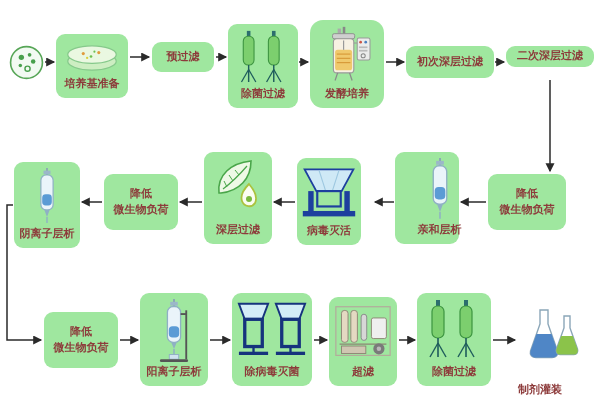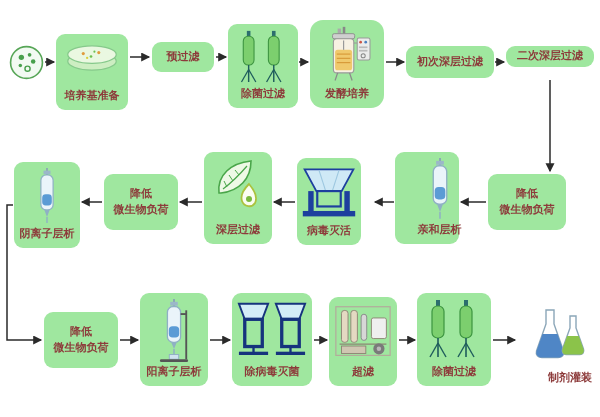--- a/index.html
+++ b/index.html
@@ -6,21 +6,21 @@
   html,body { background:#ffffff; }
   body { font-family: "Liberation Sans", "DejaVu Sans", sans-serif; }
   .canvas { position:relative; width:600px; height:417px; background:#ffffff; overflow:hidden; }
   #arrow-layer { position:absolute; left:0; top:0; width:600px; height:417px; pointer-events:none; }
   .node { position:absolute; background:#9fe79f; border-radius:9px;
           display:flex; flex-direction:column; align-items:center;
           justify-content:space-between; padding:6px 3px 7px; }
   .node.txt { justify-content:center; gap:1px; }
   .lbl { color:#8d3b3b; font-weight:700; font-size:11px; line-height:1.4;
          text-align:center; white-space:nowrap; }
-  .free { position:absolute; display:flex; flex-direction:column; align-items:flex-end; gap:4px; }
+  .free { position:absolute; display:flex; flex-direction:column; align-items:flex-start; gap:16px; }
   svg.icon { display:block; }
 </style>
 </head>
 <body>
 
 <div class="canvas">
 
   <svg id="arrow-layer" viewBox="0 0 600 417">
     <defs>
       <marker id="ah" markerWidth="8" markerHeight="8" refX="5.2" refY="3" orient="auto">
@@ -51,21 +51,21 @@
     <svg class="icon" width="37" height="37" viewBox="0 0 36 36">
       <circle cx="18" cy="18" r="15.5" fill="#f2faf2" stroke="#57a657" stroke-width="1.6"></circle>
       <circle cx="13" cy="13" r="2.6" fill="#49a04d"></circle>
       <circle cx="21" cy="10.5" r="1.8" fill="#49a04d"></circle>
       <circle cx="24.5" cy="17" r="2.2" fill="#49a04d"></circle>
       <circle cx="12" cy="21" r="1.7" fill="#49a04d"></circle>
       <circle cx="19" cy="24" r="2.5" fill="none" stroke="#49a04d" stroke-width="1.4"></circle>
     </svg>
   </div>
 
-  <div class="node" style="left:56px;top:34px;width:72px;height:76px;">
+  <div class="node" style="left:56px;top:34px;width:72px;height:64px;">
     <svg class="icon" width="58" height="33" viewBox="0 0 58 34">
       <ellipse cx="29" cy="22" rx="25" ry="9" fill="#cdeec2" stroke="#86c98b" stroke-width="1.3"></ellipse>
       <ellipse cx="29" cy="15" rx="25" ry="9" fill="#eaf8e1" stroke="#86c98b" stroke-width="1.3"></ellipse>
       <circle cx="20" cy="14" r="1.6" fill="#e09b3d"></circle>
       <circle cx="28" cy="17" r="1.4" fill="#6cbf4f"></circle>
       <circle cx="36" cy="13" r="1.6" fill="#e09b3d"></circle>
       <circle cx="31.5" cy="12" r="1.1" fill="#6cbf4f"></circle>
       <circle cx="24" cy="18.5" r="1.2" fill="#d9cf3a"></circle>
     </svg>
     <span class="lbl">培养基准备</span>

